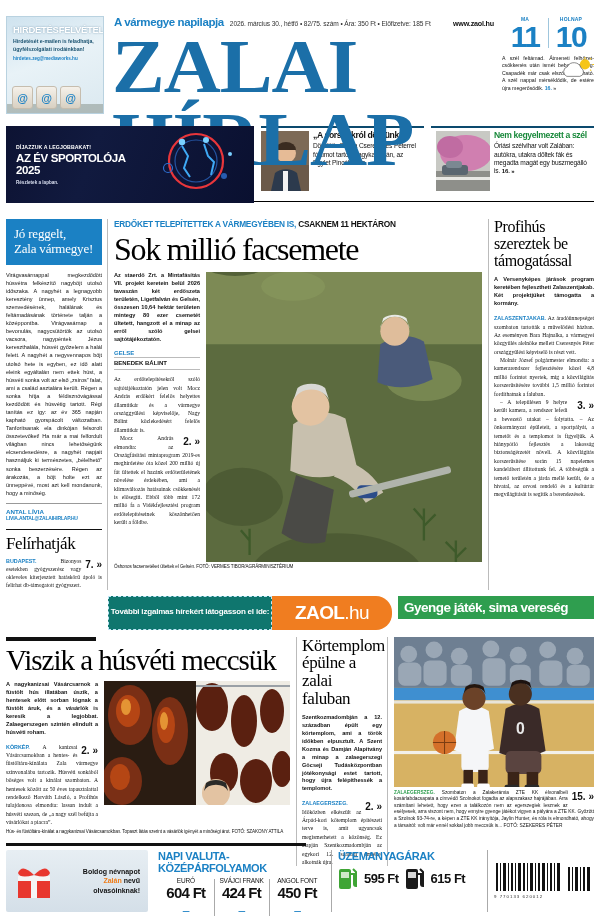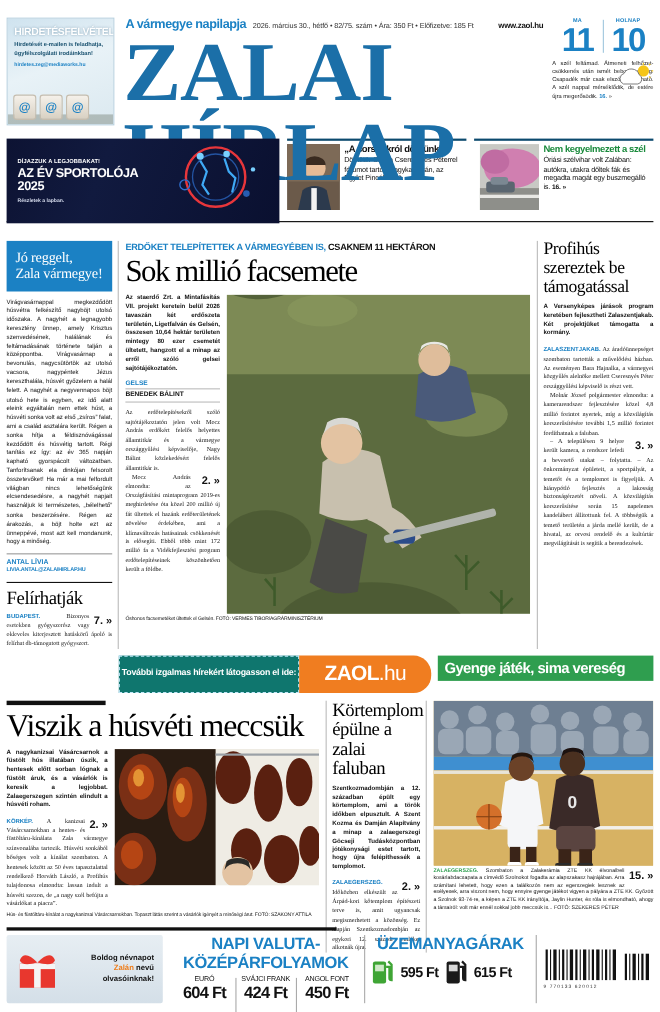--- a/index.html
+++ b/index.html
@@ -92,21 +92,21 @@
     background:#1b81c4; color:#fff; padding:7px 8px 8px 8px;
     font-family:"Liberation Serif", serif; font-size:13px; line-height:1.18; letter-spacing:-0.2px;
   }
   .gm-body { font-size:5.5px; line-height:1.47; text-align:justify; margin-top:6px; color:#111; }
   .gm-byline { font-size:6.2px; font-weight:bold; color:#1b81c4; margin-top:6px; border-top:1px solid #999; padding-top:4px;}
   .gm-mail { font-size:5px; font-weight:bold; color:#1b81c4; letter-spacing:-0.2px;}
 
   .kicker { font-size:8.3px; font-weight:bold; color:#1b81c4; letter-spacing:-0.25px; }
   .kicker .k2 { color:#111; }
   .headline {
-    font-family:"Liberation Serif", serif; font-size:28px; line-height:1.0;
+    font-family:"Liberation Serif", serif; font-size:32px; line-height:1.0;
     letter-spacing:-1.3px; color:#000; margin-top:4px; white-space:nowrap;
   }
   .lead-wrap { display:flex; margin-top:7px; }
   .lead-col { width: 92px; flex:0 0 92px; padding-right:6px; }
   .lead-b { font-size:5.6px; font-weight:bold; line-height:1.42; text-align:justify; color:#111;}
   .lead-place { font-size:6px; font-weight:bold; color:#1b81c4; margin-top:7px; border-bottom:1px solid #bbb; padding-bottom:1px;}
   .lead-author { font-size:6px; font-weight:bold; color:#111; margin-top:2px; border-bottom:1px solid #bbb; padding-bottom:3px;}
   .lead-body { font-family:"Liberation Serif", serif; font-size:5.6px; line-height:1.5; text-align:justify; margin-top:5px; color:#111;}
   .lead-body p { text-indent: 6px; }
   .lead-body p:first-child { text-indent:0; }
@@ -147,21 +147,21 @@
   
   .footer { position:absolute; left:6px; right:6px; bottom:8px; display:flex; height:62px; gap:6px; }
   .nameday {
     flex:0 0 142px; background:linear-gradient(180deg,#e7eef3,#d4dfe8); display:flex; align-items:center;
     padding:0 8px; border-radius:2px;
   }
   .nameday .gift { width:40px; height:38px; flex:0 0 40px; }
   .nameday .nd-t { font-size:7px; font-weight:bold; color:#111; line-height:1.35; text-align:right; flex:1;}
   .nameday .nd-t .hl { color:#ef7d1a; }
   .fx { flex:1; padding-left:4px; }
-  .fx-title { font-size:15px; font-weight:bold; color:#1b81c4; letter-spacing:-0.4px;text-align:center; }
+  .fx-title { font-size:11px; font-weight:bold; color:#1b81c4; letter-spacing:-0.4px; }
   .fx-row { display:flex; margin-top:3px; }
   .fx-cell { flex:1; text-align:center; position:relative; padding:0 4px; }
   .fx-cell + .fx-cell::before { content:""; position:absolute; left:0; top:2px; bottom:2px; width:1px; background:#aaa; }
   .fx-lbl { font-size:6.5px; color:#111; letter-spacing:-0.2px; }
   .fx-val { font-size:15px; font-weight:bold; color:#111; letter-spacing:-0.7px; }
   .fx-val .dash { color:#1b81c4; font-weight:normal; font-size:12px; }
   .fuel { flex:0 0 150px; border-left:1px solid #aaa; padding-left:6px; }
   .fuel-row { display:flex; align-items:center; gap:6px; margin-top:4px; }
   .pump { width:20px; height:24px; }
   .fuel-val { font-size:13px; font-weight:bold; color:#111; letter-spacing:-0.5px; }

